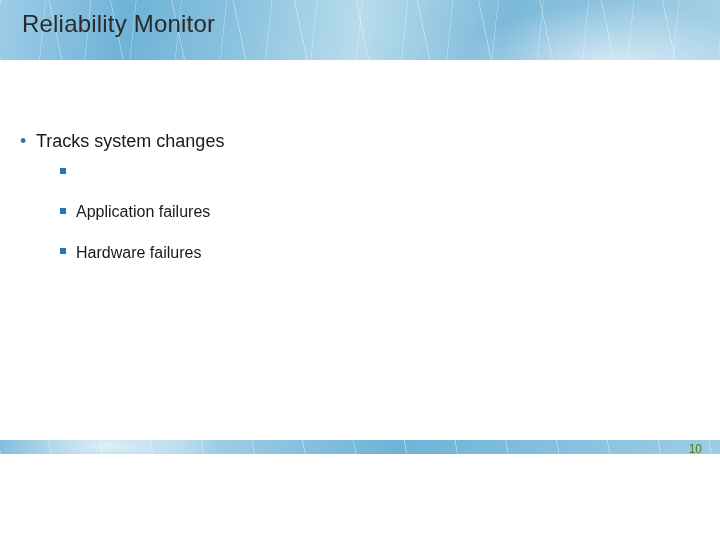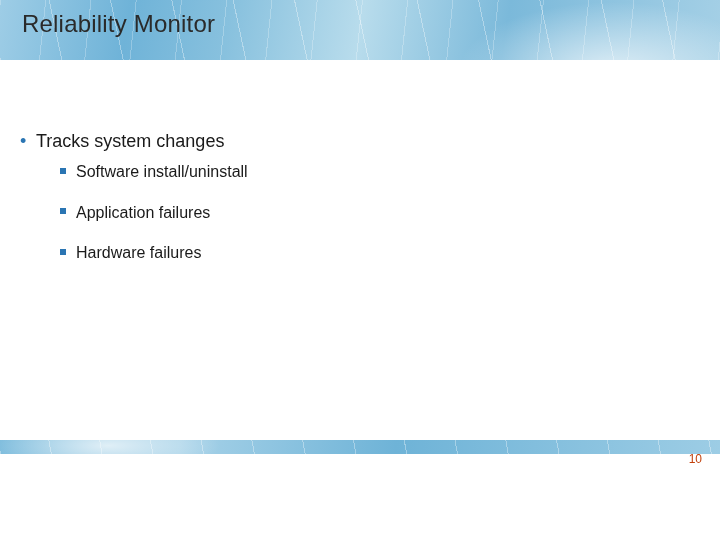--- a/index.html
+++ b/index.html
@@ -102,41 +102,41 @@
   .footer-band::before {
     content: "";
     position: absolute;
     inset: 0;
     background: repeating-linear-gradient(80deg, rgba(255,255,255,0.35) 0 1px, rgba(255,255,255,0) 1px 50px);
     mix-blend-mode: screen;
   }
   .page-num {
     position: absolute;
     right: 18px;
-    bottom: 6px;
+    bottom: 16px;
     font-size: 12px;
-    color: #c2410c;
+    color: #4d7c0f;
   }
 </style>
 </head>
 <body>
 
 <div class="slide">
 
   <div class="header-band"></div>
 
   <div class="title">Reliability Monitor</div>
 
   <div class="body">
     <div class="l1">
       <span class="bullet">•</span><span class="text">Tracks system changes</span>
     </div>
     <div class="sublist">
       <div class="l2">
-        <span class="sq"></span><span class="text">Software install/uninstall</span>
+        <span class="sq"></span>
       </div>
       <div class="l2">
         <span class="sq"></span><span class="text">Application failures</span>
       </div>
       <div class="l2">
         <span class="sq"></span><span class="text">Hardware failures</span>
       </div>
     </div>
   </div>
 

